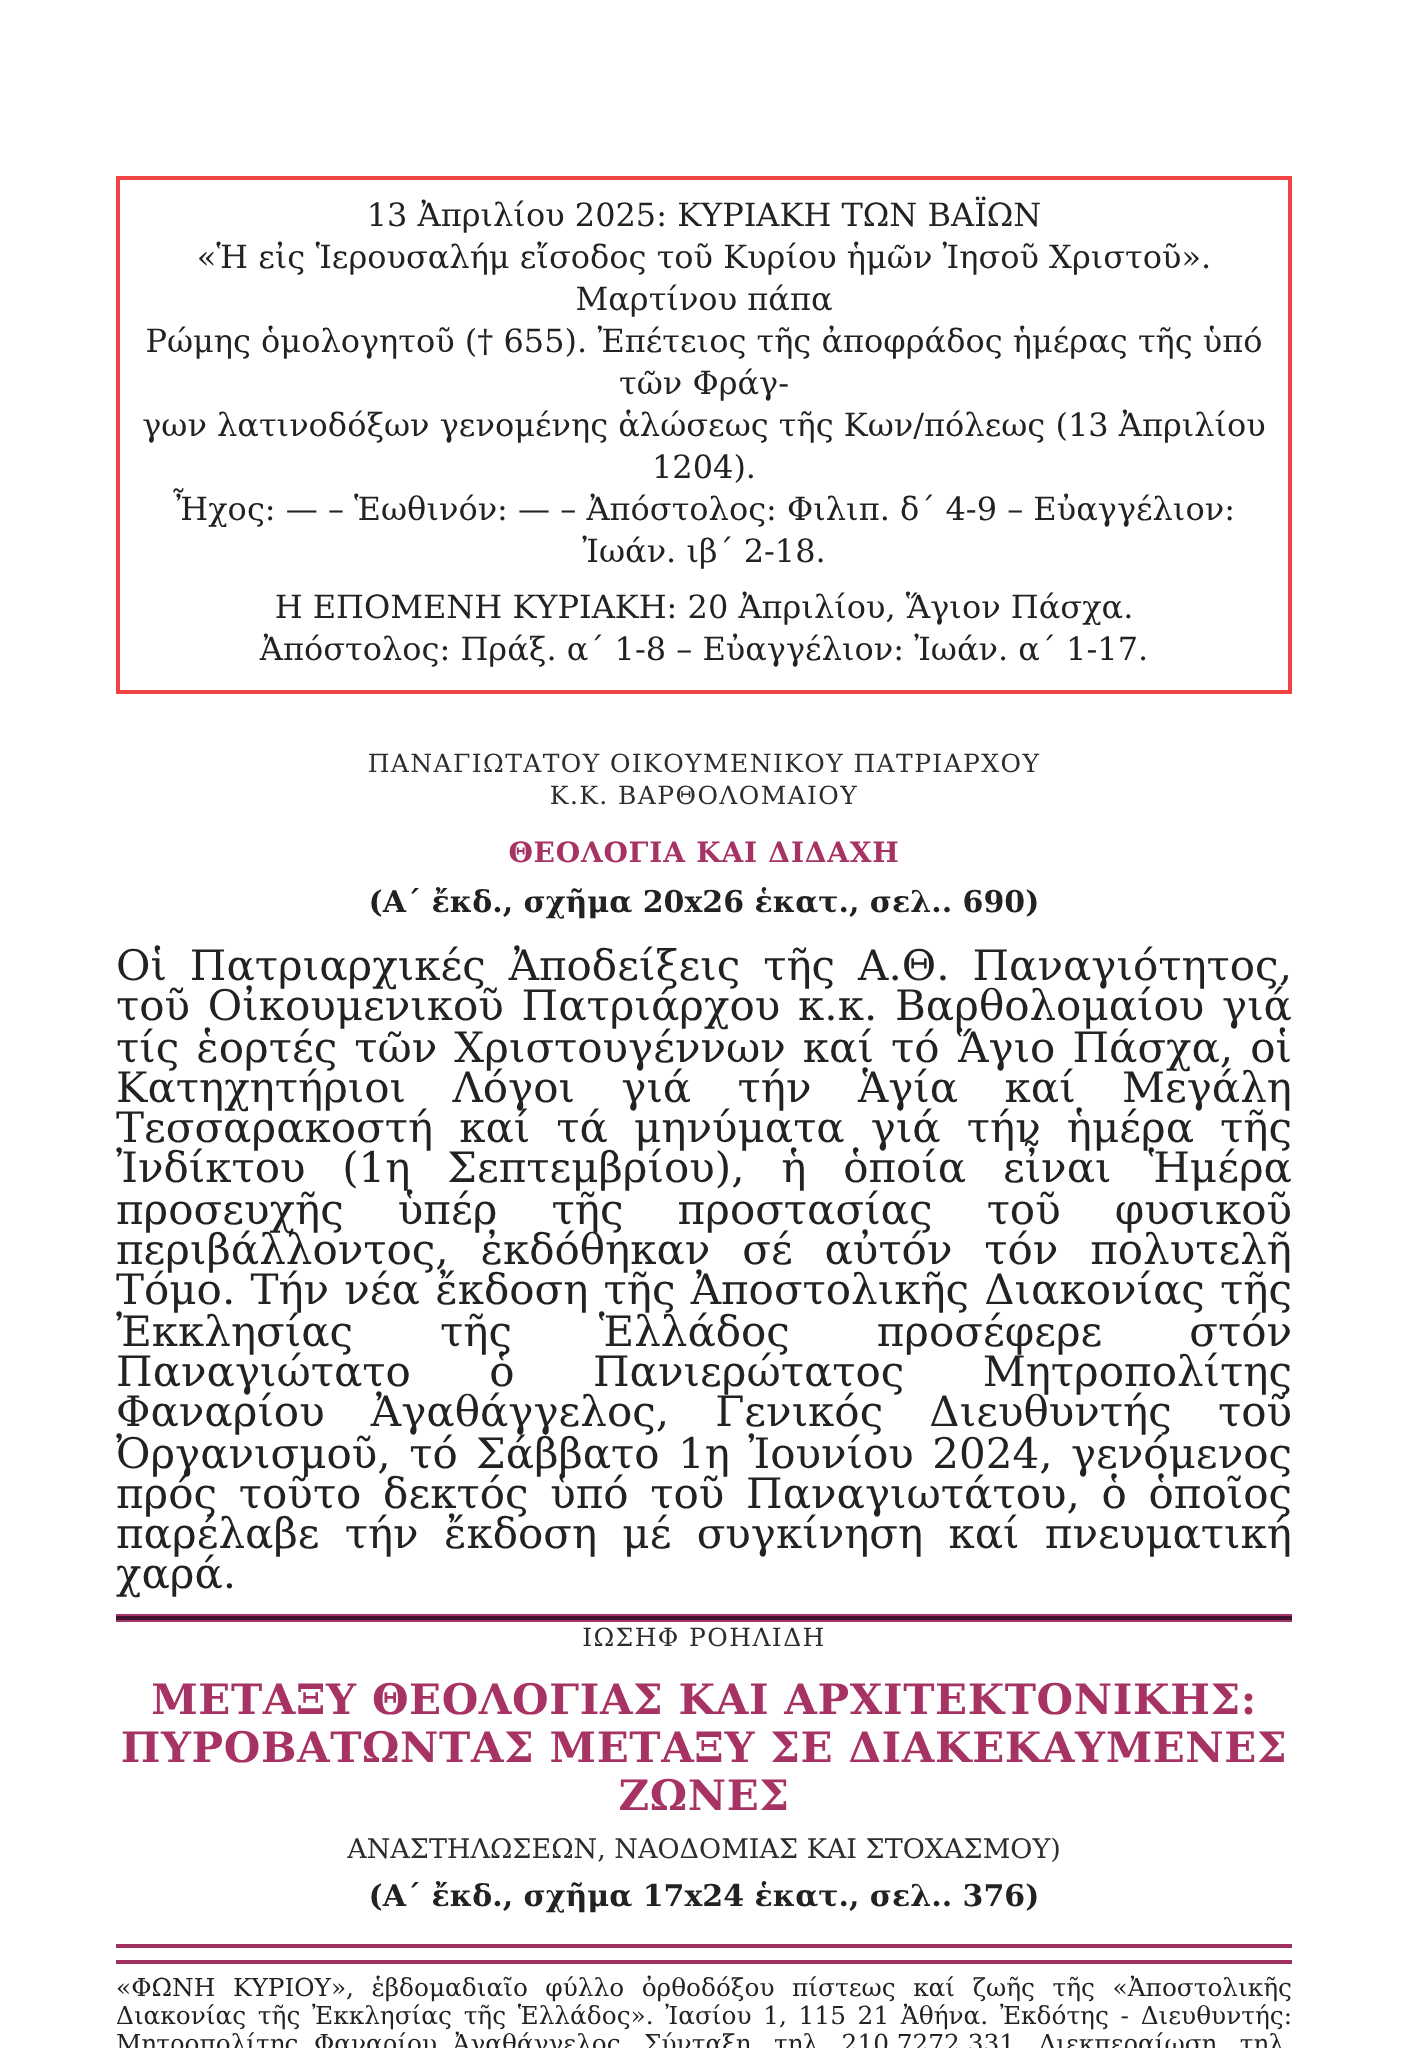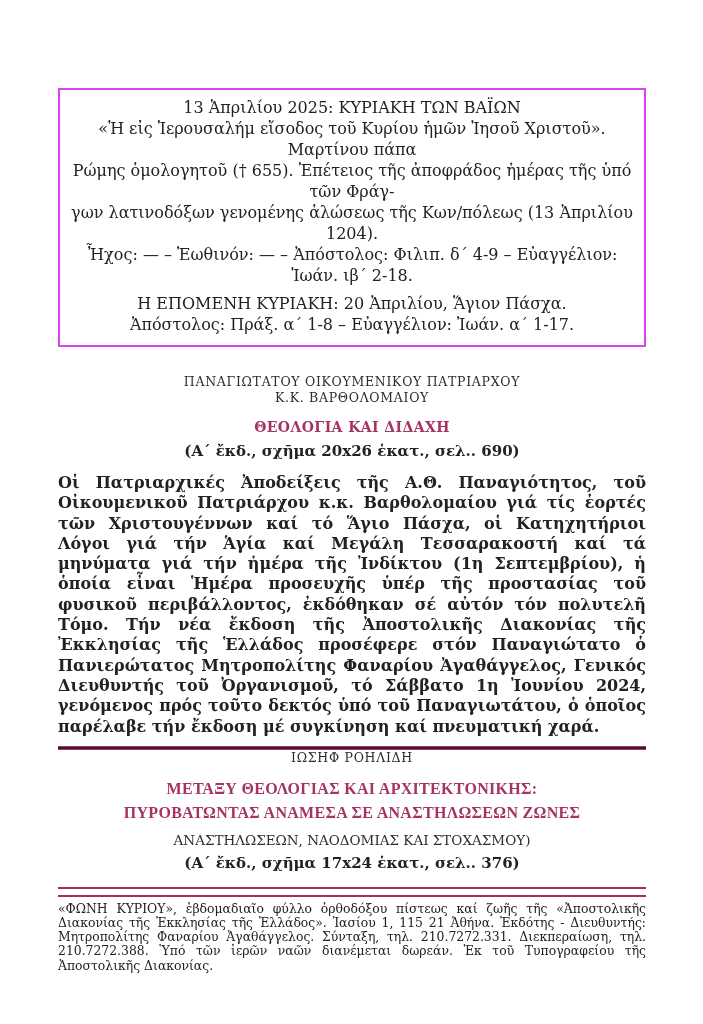--- a/index.html
+++ b/index.html
@@ -17,21 +17,21 @@
     color: #1f1f1f;
     overflow: hidden;
     box-sizing: border-box;
     padding: 88px 57px 0 58px;
   }
   .center { text-align: center; }
   .justify { text-align: justify; }
 
   
   .info-box {
-    border: 2px solid #d946ef;
+    border: 2px solid #ef4444;
     padding: 7px 10px 10px 10px;
     font-size: 16px;
     line-height: 21px;
     color: #222222;
   }
   .info-box .line { display: block; }
   .next-block { margin-top: 7px; }
 
   
   .smallcaps {
@@ -51,41 +51,39 @@
     letter-spacing: 0.4px;
   }
   .edition {
     margin-top: 7px;
     font-size: 15px;
     font-weight: bold;
     color: #222222;
   }
   .title-2 {
     margin-top: 11px;
-    font-size: 16px;
+    font-size: 21px;
     font-weight: bold;
     line-height: 24px;
     letter-spacing: 0.3px;
-    font-family: Liberation Serif, serif;
   }
   .subtitle-2 {
     margin-top: 5px;
     font-size: 13.5px;
     line-height: 20px;
     color: #2d2d2d;
   }
   .subtitle-2 .line, .title-2 .line { display: block; }
 
   
   .body-text {
     margin-top: 13px;
-    font-size: 16px;
+    font-size: 21px;
     line-height: 20.3px;
     color: #222222;
-    font-weight: bold;
   }
 
   
   .thick-rule {
     margin-top: 9px;
     height: 4px;
     background: linear-gradient(to bottom, #a8356a 0 25%, #3f1430 25% 75%, #a8356a 75% 100%);
   }
   .thin-rule {
     height: 2px;
@@ -131,21 +129,21 @@
   <div class="edition center">(Α΄ ἔκδ., σχῆμα 20x26 ἑκατ., σελ.. 690)</div>
 
   <p class="body-text justify" style="margin-bottom:0">Οἱ Πατριαρχικές Ἀποδείξεις τῆς Α.Θ. Παναγιότητος, τοῦ Οἰκουμενικοῦ Πατριάρχου κ.κ. Βαρθολομαίου γιά τίς ἑορτές τῶν Χριστουγέννων καί τό Ἅγιο Πάσχα, οἱ Κατηχητήριοι Λόγοι γιά τήν Ἁγία καί Μεγάλη Τεσσαρακοστή καί τά μηνύματα γιά τήν ἡμέρα τῆς Ἰνδίκτου (1η Σεπτεμβρίου), ἡ ὁποία εἶναι Ἡμέρα προσευχῆς ὑπέρ τῆς προστασίας τοῦ φυσικοῦ περιβάλλοντος, ἐκδόθηκαν σέ αὐτόν τόν πολυτελῆ Τόμο. Τήν νέα ἔκδοση τῆς Ἀποστολικῆς Διακονίας τῆς Ἐκκλησίας τῆς Ἑλλάδος προσέφερε στόν Παναγιώτατο ὁ Πανιερώτατος Μητροπολίτης Φαναρίου Ἀγαθάγγελος, Γενικός Διευθυντής τοῦ Ὀργανισμοῦ, τό Σάββατο 1η Ἰουνίου 2024, γενόμενος πρός τοῦτο δεκτός ὑπό τοῦ Παναγιωτάτου, ὁ ὁποῖος παρέλαβε τήν ἔκδοση μέ συγκίνηση καί πνευματική χαρά.</p>
 
   <div class="thick-rule"></div>
 
   <div class="byline center smallcaps">ΙΩΣΗΦ ΡΟΗΛΙΔΗ</div>
 
   <h2 class="title-2 center accent" style="margin-bottom:0">
     <span class="line">ΜΕΤΑΞΥ ΘΕΟΛΟΓΙΑΣ ΚΑΙ ΑΡΧΙΤΕΚΤΟΝΙΚΗΣ:</span>
-    <span class="line">ΠΥΡΟΒΑΤΩΝΤΑΣ ΑΝΑΜΕΣΑ ΣΕ ΑΝΑΣΤΗΛΩΣΕΩΝ ΖΩΝΕΣ</span>
+    <span class="line">ΠΥΡΟΒΑΤΩΝΤΑΣ ΜΕΤΑΞΥ ΣΕ ΔΙΑΚΕΚΑΥΜΕΝΕΣ ΖΩΝΕΣ</span>
   </h2>
 
   <div class="subtitle-2 center">
     <span class="line">ΑΝΑΣΤΗΛΩΣΕΩΝ, ΝΑΟΔΟΜΙΑΣ ΚΑΙ ΣΤΟΧΑΣΜΟΥ)</span>
   </div>
 
   <div class="edition center" style="margin-top:4px">(Α΄ ἔκδ., σχῆμα 17x24 ἑκατ., σελ.. 376)</div>
 
   <div class="thin-rule r1"></div>
 

